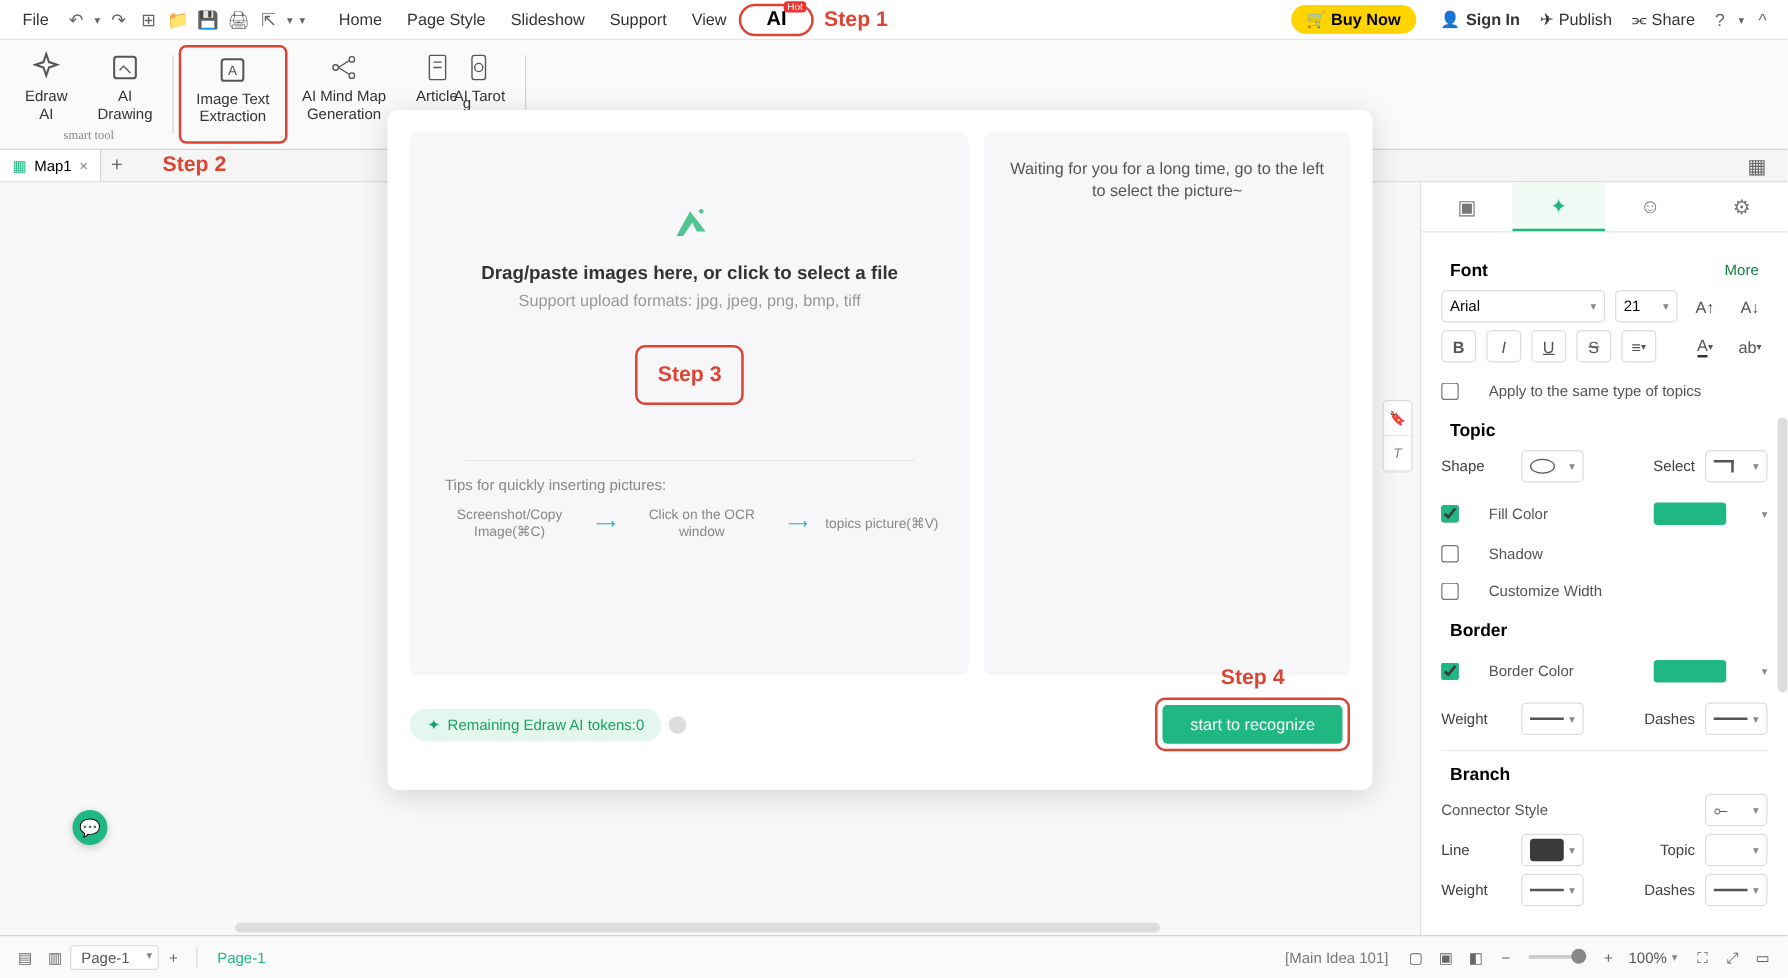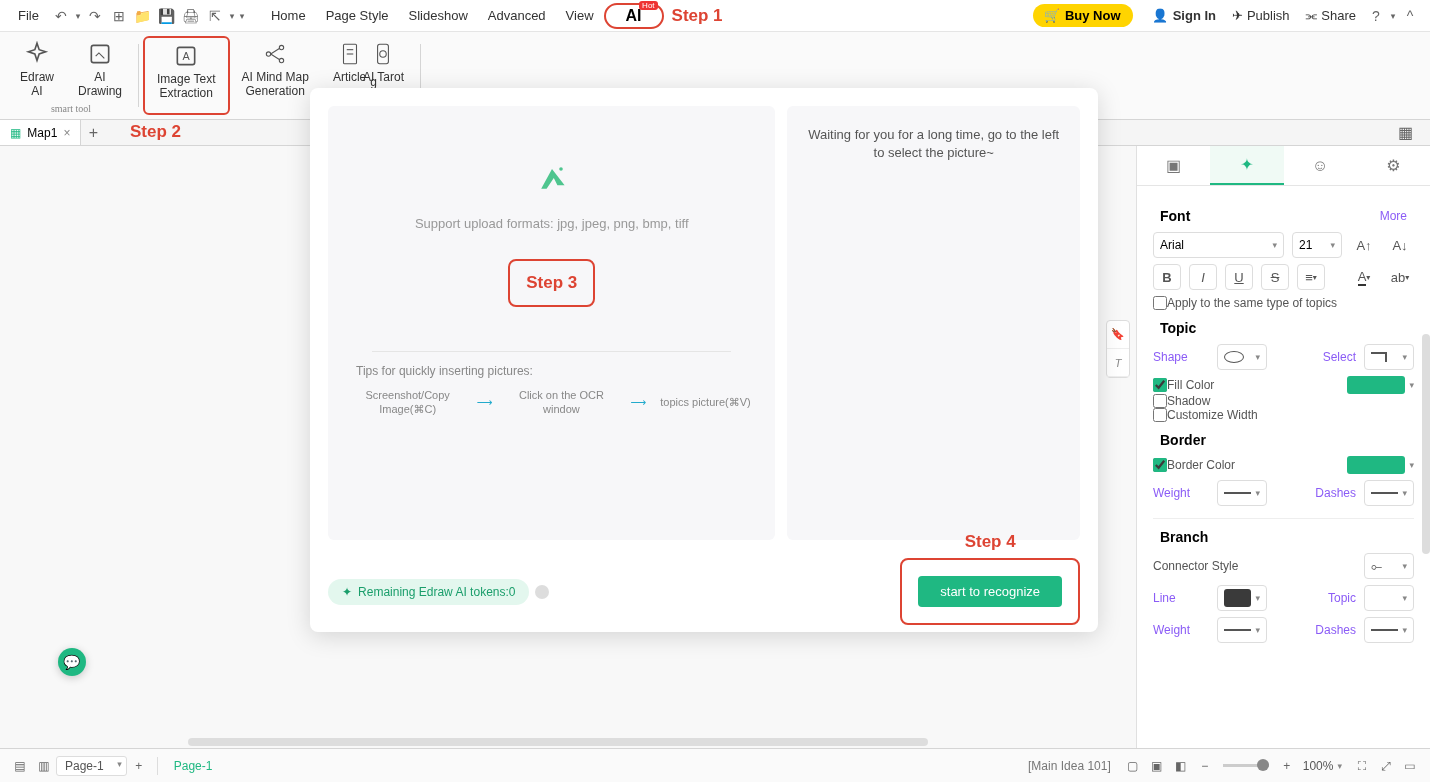--- a/index.html
+++ b/index.html
@@ -56,49 +56,49 @@
 .step3 { color: #d43; font-size: 17px; font-weight: bold; }
 .tips-hr { width: 88%; border: none; border-top: 1px solid #e5e5e5; margin-top: 44px; }
 .tips-head { font-size: 12px; color: #888; margin-top: 12px; align-self: flex-start; margin-left: 8px; }
 .tips-row { display: flex; align-items: center; font-size: 11px; color: #888; margin-top: 10px; gap: 14px; }
 .tips-row span { text-align: center; max-width: 110px; line-height: 1.3; }
 .tips-arrow { color: #2ac; }
 .modal-footer { display: flex; align-items: center; padding: 0 18px; }
 .tokens-pill { background: #e3f7ee; color: #1a9e6b; border-radius: 16px; padding: 6px 14px; font-size: 12px; display: flex; align-items: center; gap: 6px; }
 .tokens-after { width: 14px; height: 14px; border-radius: 50%; background: #ddd; margin-left: 6px; }
 .modal-footer .flex1 { flex: 1; }
-.step4-wrap { border: 2px solid #d43; border-radius: 8px; padding: 16px; position: relative; }
+.step4-wrap { border: 2px solid #d43; border-radius: 8px; padding: 4px; position: relative; }
 .step4 { color: #d43; font-weight: bold; font-size: 17px; position: absolute; top: -28px; left: 50%; transform: translateX(-50%); white-space: nowrap; }
 .recognize-btn { background: #1fb882; color: #fff; border: none; border-radius: 4px; padding: 8px 22px; font-size: 13px; cursor: pointer; }
 
 
 .chat-fab { position: absolute; left: 58px; top: 648px; width: 28px; height: 28px; border-radius: 50%; background: #1fb882; box-shadow: 0 2px 8px rgba(0,0,0,0.2); z-index: 60; display: flex; align-items: center; justify-content: center; color: #fff; font-size: 14px; }
 
 
 .float-tool { position: absolute; right: 300px; top: 320px; width: 24px; height: 58px; background: #fff; border: 1px solid #ddd; border-radius: 4px; z-index: 40; display: flex; flex-direction: column; }
 .float-tool div { flex: 1; display: flex; align-items: center; justify-content: center; font-size: 11px; color: #888; border-bottom: 1px solid #eee; }
 
 
 .right-panel { position: absolute; top: 146px; right: 0; bottom: 34px; width: 294px; background: #fff; border-left: 1px solid #e0e0e0; display: flex; flex-direction: column; }
 .panel-tabs { height: 40px; display: flex; border-bottom: 1px solid #e5e5e5; }
 .panel-tab { flex: 1; display: flex; align-items: center; justify-content: center; cursor: pointer; color: #777; }
 .panel-tab.active { border-bottom: 2px solid #1fb882; color: #1fb882; background: #f0faf5; }
 .panel-content { flex: 1; overflow-y: auto; padding: 12px 16px; }
 .sect-head { display: flex; justify-content: space-between; align-items: center; margin: 10px 7px 8px; }
 .sect-head h4 { font-size: 14px; font-weight: 600; }
-.sect-head .more { font-size: 12px; color: #8b5cf6; cursor: pointer; }
+.sect-head .more { font-size: 12px; color: #15803d; cursor: pointer; }
 .row { display: flex; align-items: center; gap: 8px; margin: 6px 0; }
-.row .lbl { font-size: 12px; color: #8b5cf6; width: 56px; }
+.row .lbl { font-size: 12px; color: #404040; width: 56px; }
 .row .lbl-wide { font-size: 12px; color: #555; width: 96px; }
 .sel { border: 1px solid #ddd; border-radius: 4px; height: 26px; font-size: 12px; padding: 0 6px; display: flex; align-items: center; justify-content: space-between; background: #fff; cursor: pointer; }
 .sel.small { width: 50px; }
 .sel .caret { font-size: 9px; color: #888; margin-left: 4px; }
 .iconbtn { width: 28px; height: 26px; border: 1px solid #ddd; border-radius: 4px; display: flex; align-items: center; justify-content: center; font-size: 13px; cursor: pointer; color: #555; background: #fff; }
 .iconbtn.nb { border: none; }
-.check { display: flex; align-items: center; gap: 0; font-size: 12px; color: #555; margin: 0 0; }
+.check { display: flex; align-items: center; gap: 24px; font-size: 12px; color: #555; margin: 16px 0; }
 .check input { width: 14px; height: 14px; }
 .check input.on { accent-color: #1fb882; }
 .swatch { width: 58px; height: 18px; border-radius: 3px; background: #1fb882; }
 .swatch-dark { width: 28px; height: 18px; border-radius: 3px; background: #3a3a3a; }
 .line-sample { width: 28px; height: 2px; background: #555; }
 .corner-glyph { width: 16px; height: 10px; border-top: 2px solid #555; border-right: 2px solid #555; }
 .shape-oval { width: 20px; height: 12px; border: 1.5px solid #555; border-radius: 50%; }
 .connector-glyph { font-size: 14px; color: #555; }
 .branch-divider { border-top: 1px solid #eee; margin: 12px 0 4px; }
 
@@ -129,21 +129,21 @@
   <span class="icon-btn">📁</span>
   <span class="icon-btn">💾</span>
   <span class="icon-btn">🖨</span>
   <span class="icon-btn">⇱</span>
   <span class="icon-btn" style="width:10px;font-size:9px;">▾</span>
   <span class="icon-btn" style="width:10px;font-size:9px;">▾</span>
   <span style="width:14px;"></span>
   <span class="menu-item">Home</span>
   <span class="menu-item">Page Style</span>
   <span class="menu-item">Slideshow</span>
-  <span class="menu-item">Advanced</span>
+  <span class="menu-item">Support</span>
   <span class="menu-item">View</span>
   <span class="ai-tab">
     <span style="font-weight:600;">AI</span>
     <span class="hot">Hot</span>
   </span>
   <span class="step-label">Step 1</span>
   <span class="spacer"></span>
   <span class="buy-now">
     <span>🛒</span>
     <span>Buy Now</span>
@@ -267,20 +267,21 @@
   <div style="font-style:italic;">T</div>
 </div>
 
 <div class="modal">
   <div class="modal-body">
     <div class="drop-panel">
       <svg class="drop-icon" viewBox="0 0 40 40">
           <polygon points="8,32 20,10 34,28 26,28 22,20 14,32" fill="#4fc58f"></polygon>
           <circle cx="30" cy="10" r="2" fill="#4fc58f"></circle>
         </svg>
+      <div class="drop-main">Drag/paste images here, or click to select a file</div>
       <div class="drop-sub">Support upload formats: jpg, jpeg, png, bmp, tiff</div>
       <div class="select-wrap">
         <span class="step3">Step 3</span>
       </div>
       <hr class="tips-hr">
       <div class="tips-head">Tips for quickly inserting pictures:</div>
       <div class="tips-row">
         <span>Screenshot/Copy Image(⌘C)</span>
         <span class="tips-arrow">⟶</span>
         <span>Click on the OCR window</span>

